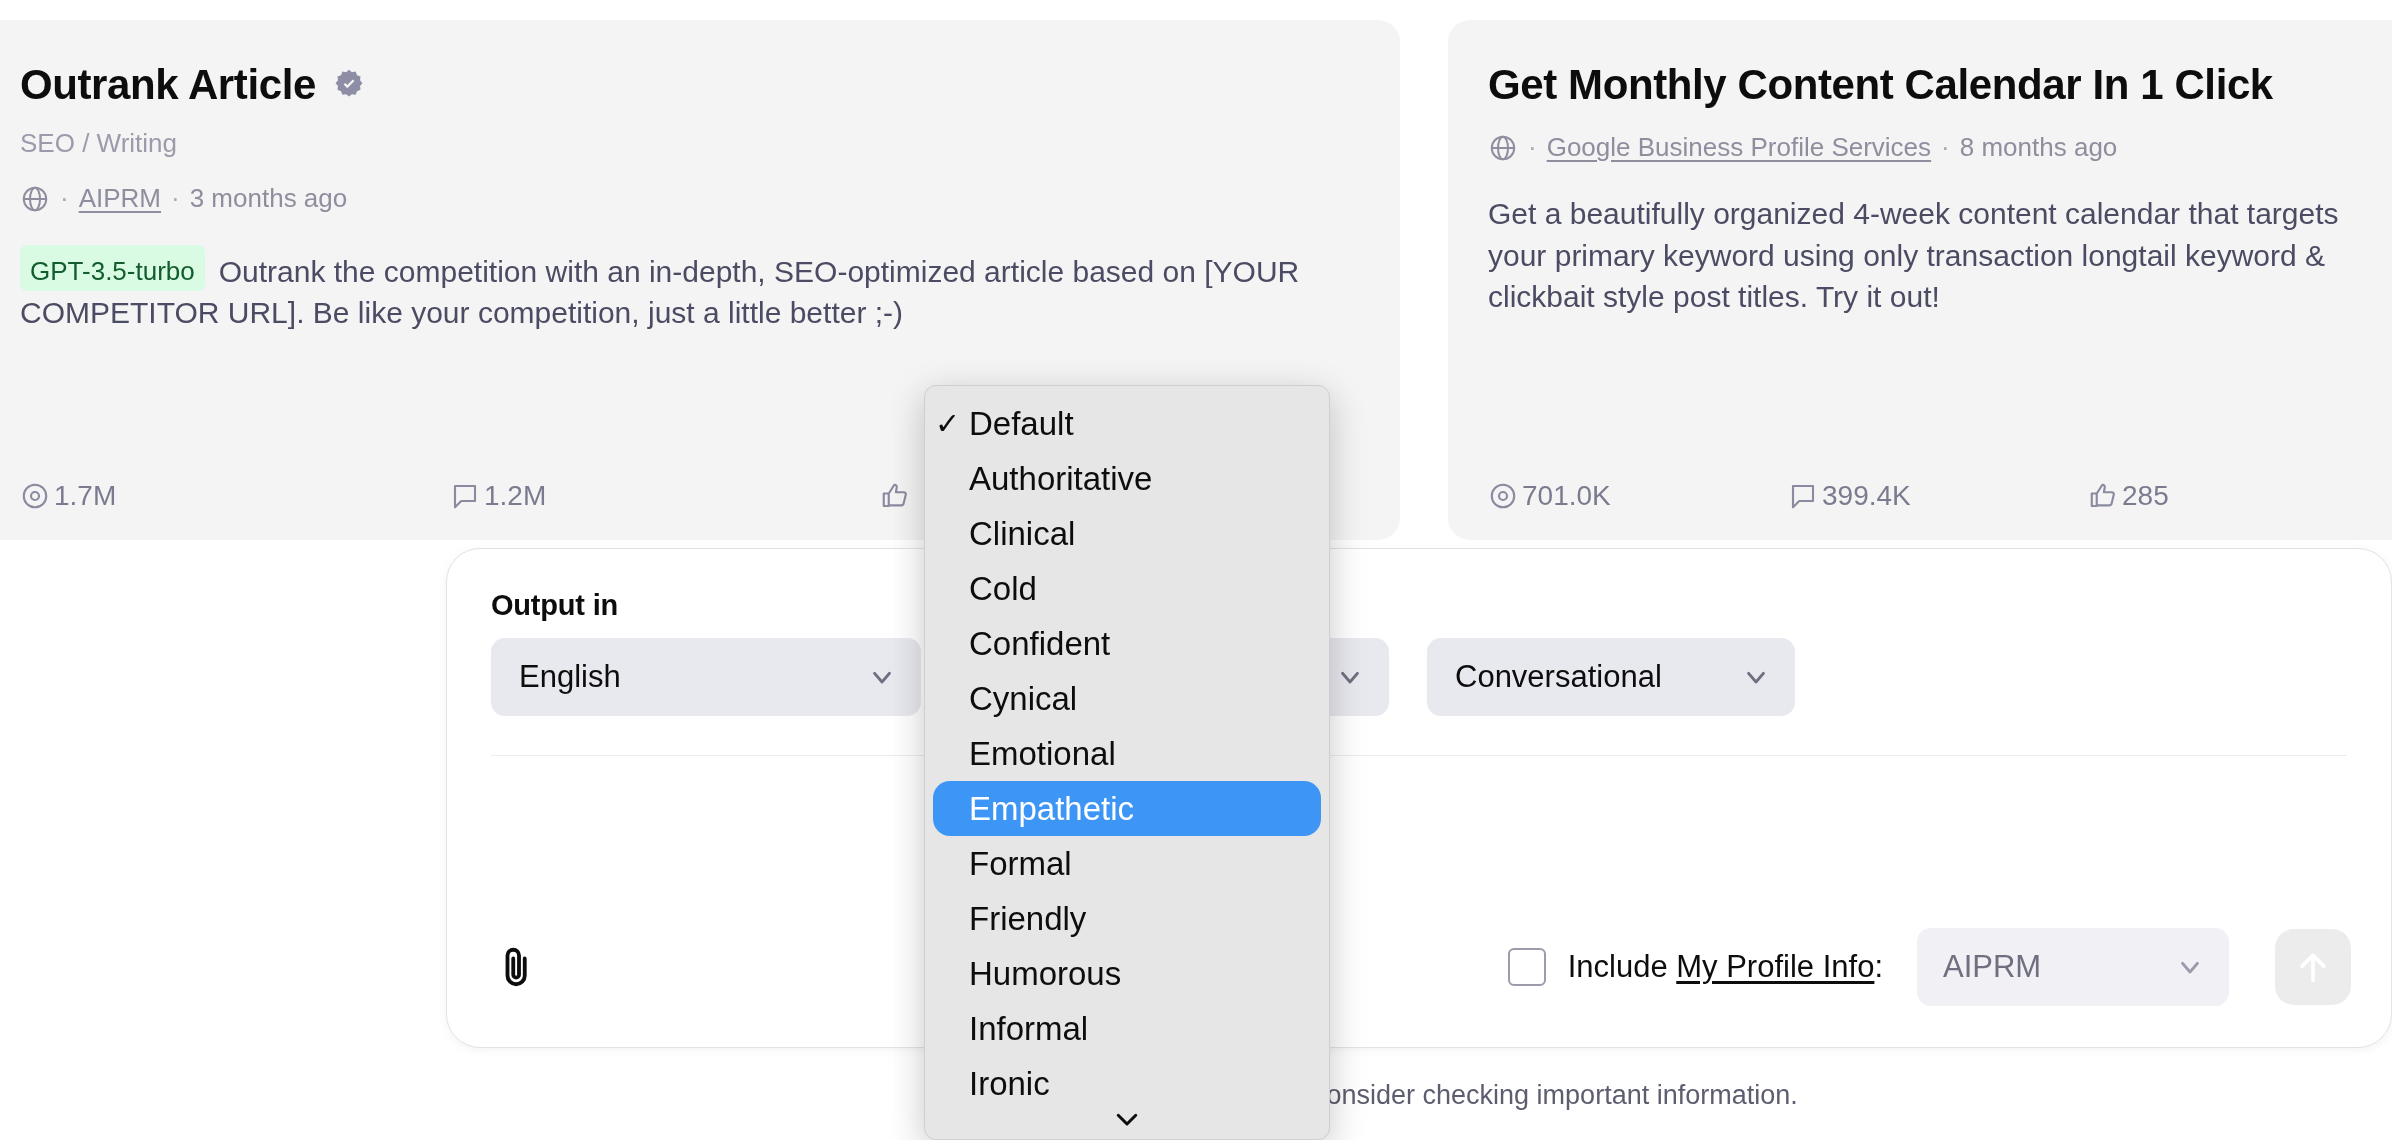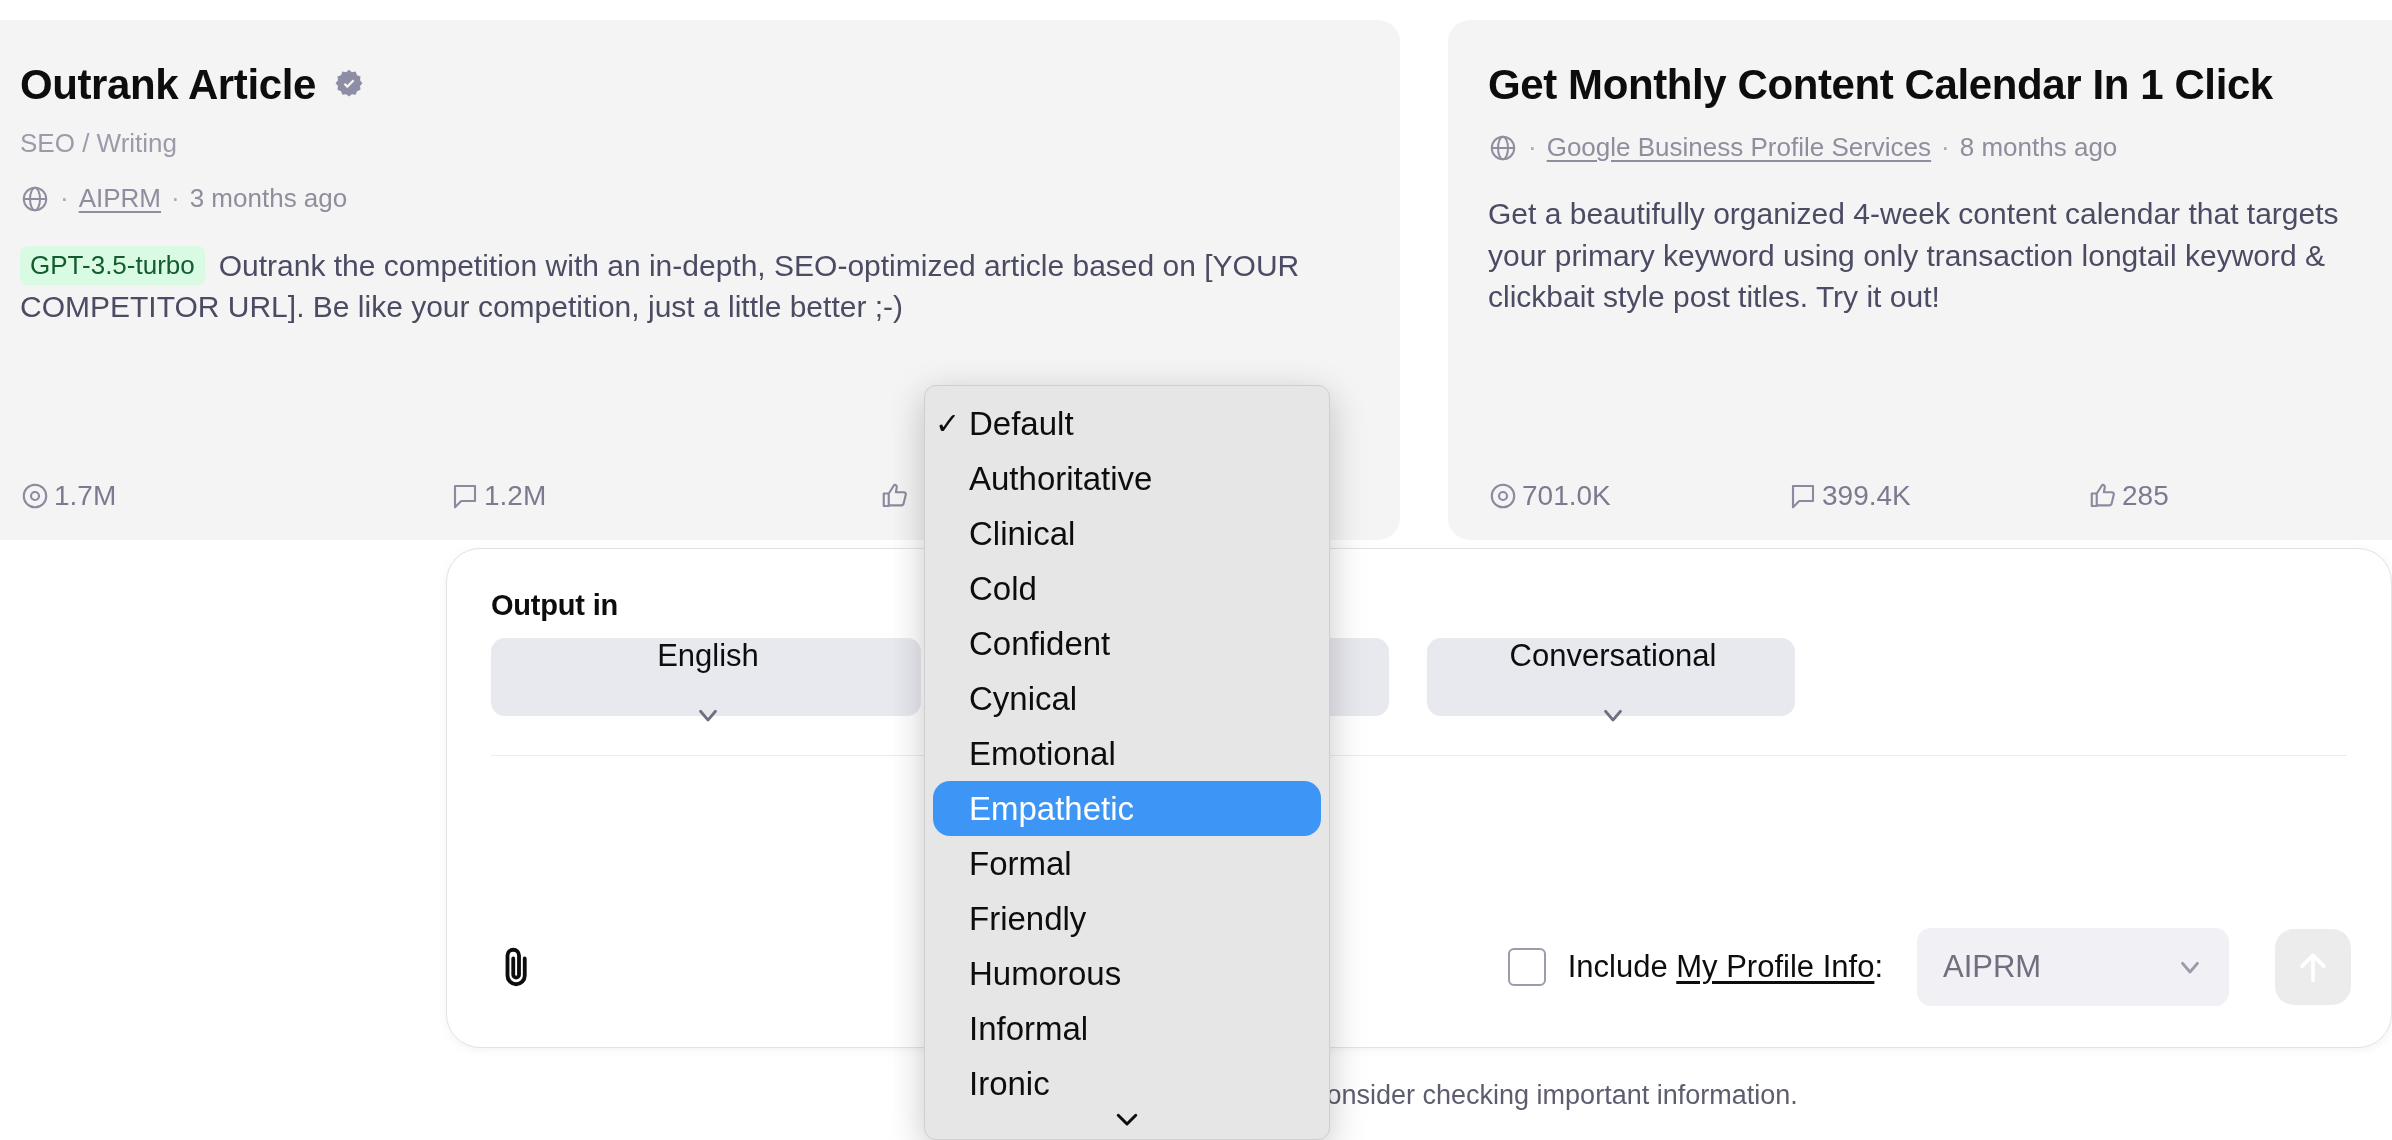--- a/index.html
+++ b/index.html
@@ -93,21 +93,21 @@
     line-height: 1.38;
     color: #4b4b63;
   }
   .gpt-badge {
     display: inline-block;
     background: #d9fbe3;
     color: #135c2e;
     font-size: 26px;
     font-weight: 500;
     border-radius: 7px;
-    padding: 5px 10px 5px 10px;
+    padding: 12px 10px 5px 10px;
     margin-right: 14px;
     vertical-align: 2px;
     line-height: 1.15;
   }
 
   .card-stats {
     position: absolute;
     left: 40px;
     right: 40px;
     bottom: 28px;
@@ -156,21 +156,20 @@
   .select-box {
     background: #e8e8ef;
     border-radius: 14px;
     height: 78px;
     display: flex;
     align-items: center;
     justify-content: space-between;
     padding: 0 24px 0 28px;
     gap: 26px;
     cursor: pointer;
-    flex-direction: column;
   }
   .select-value {
     font-size: 31px;
     color: #0d0d0d;
     white-space: nowrap;
   }
   .chev { width: 30px; height: 30px; flex: 0 0 auto; display:block; }
   .field-output  .select-box { width: 430px; }
   .field-tone    .select-box { width: 430px; }
   .field-style   .select-box { width: 368px; }

